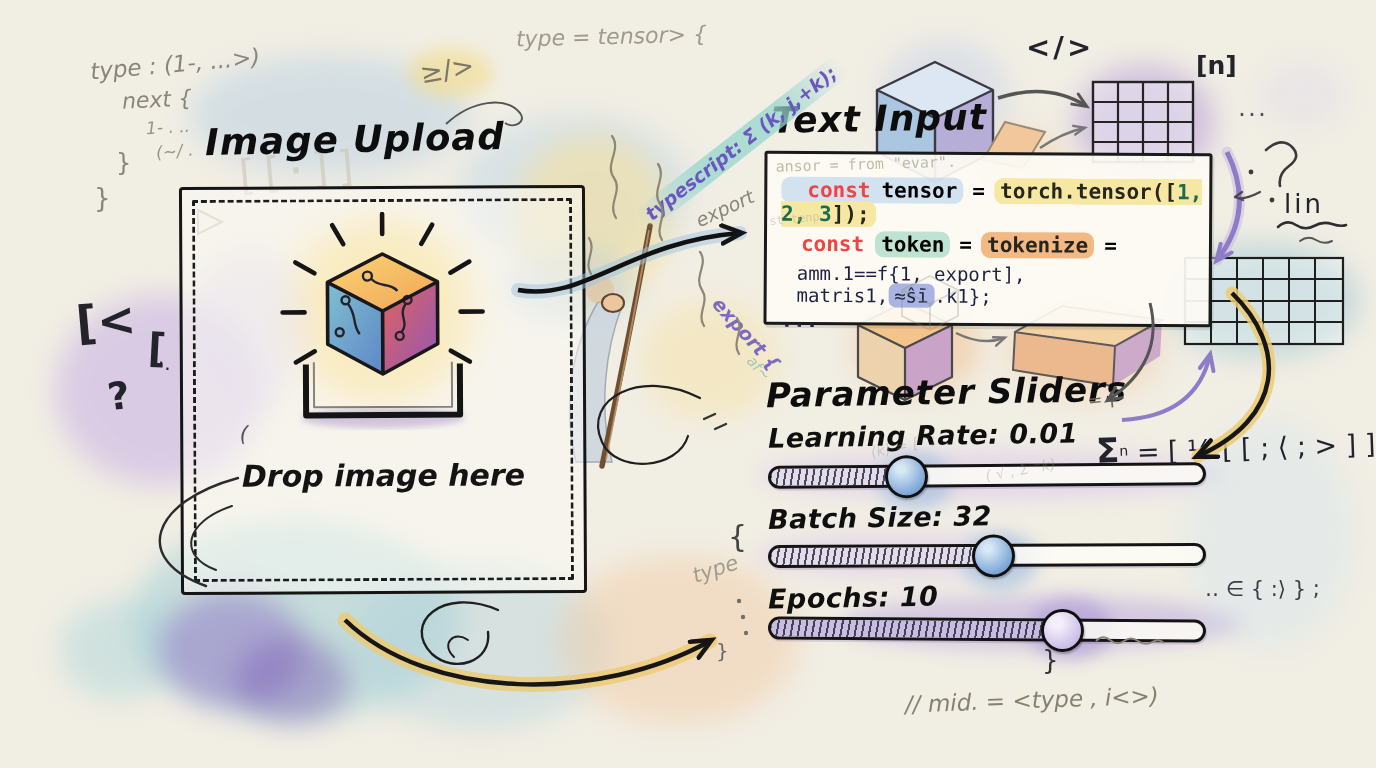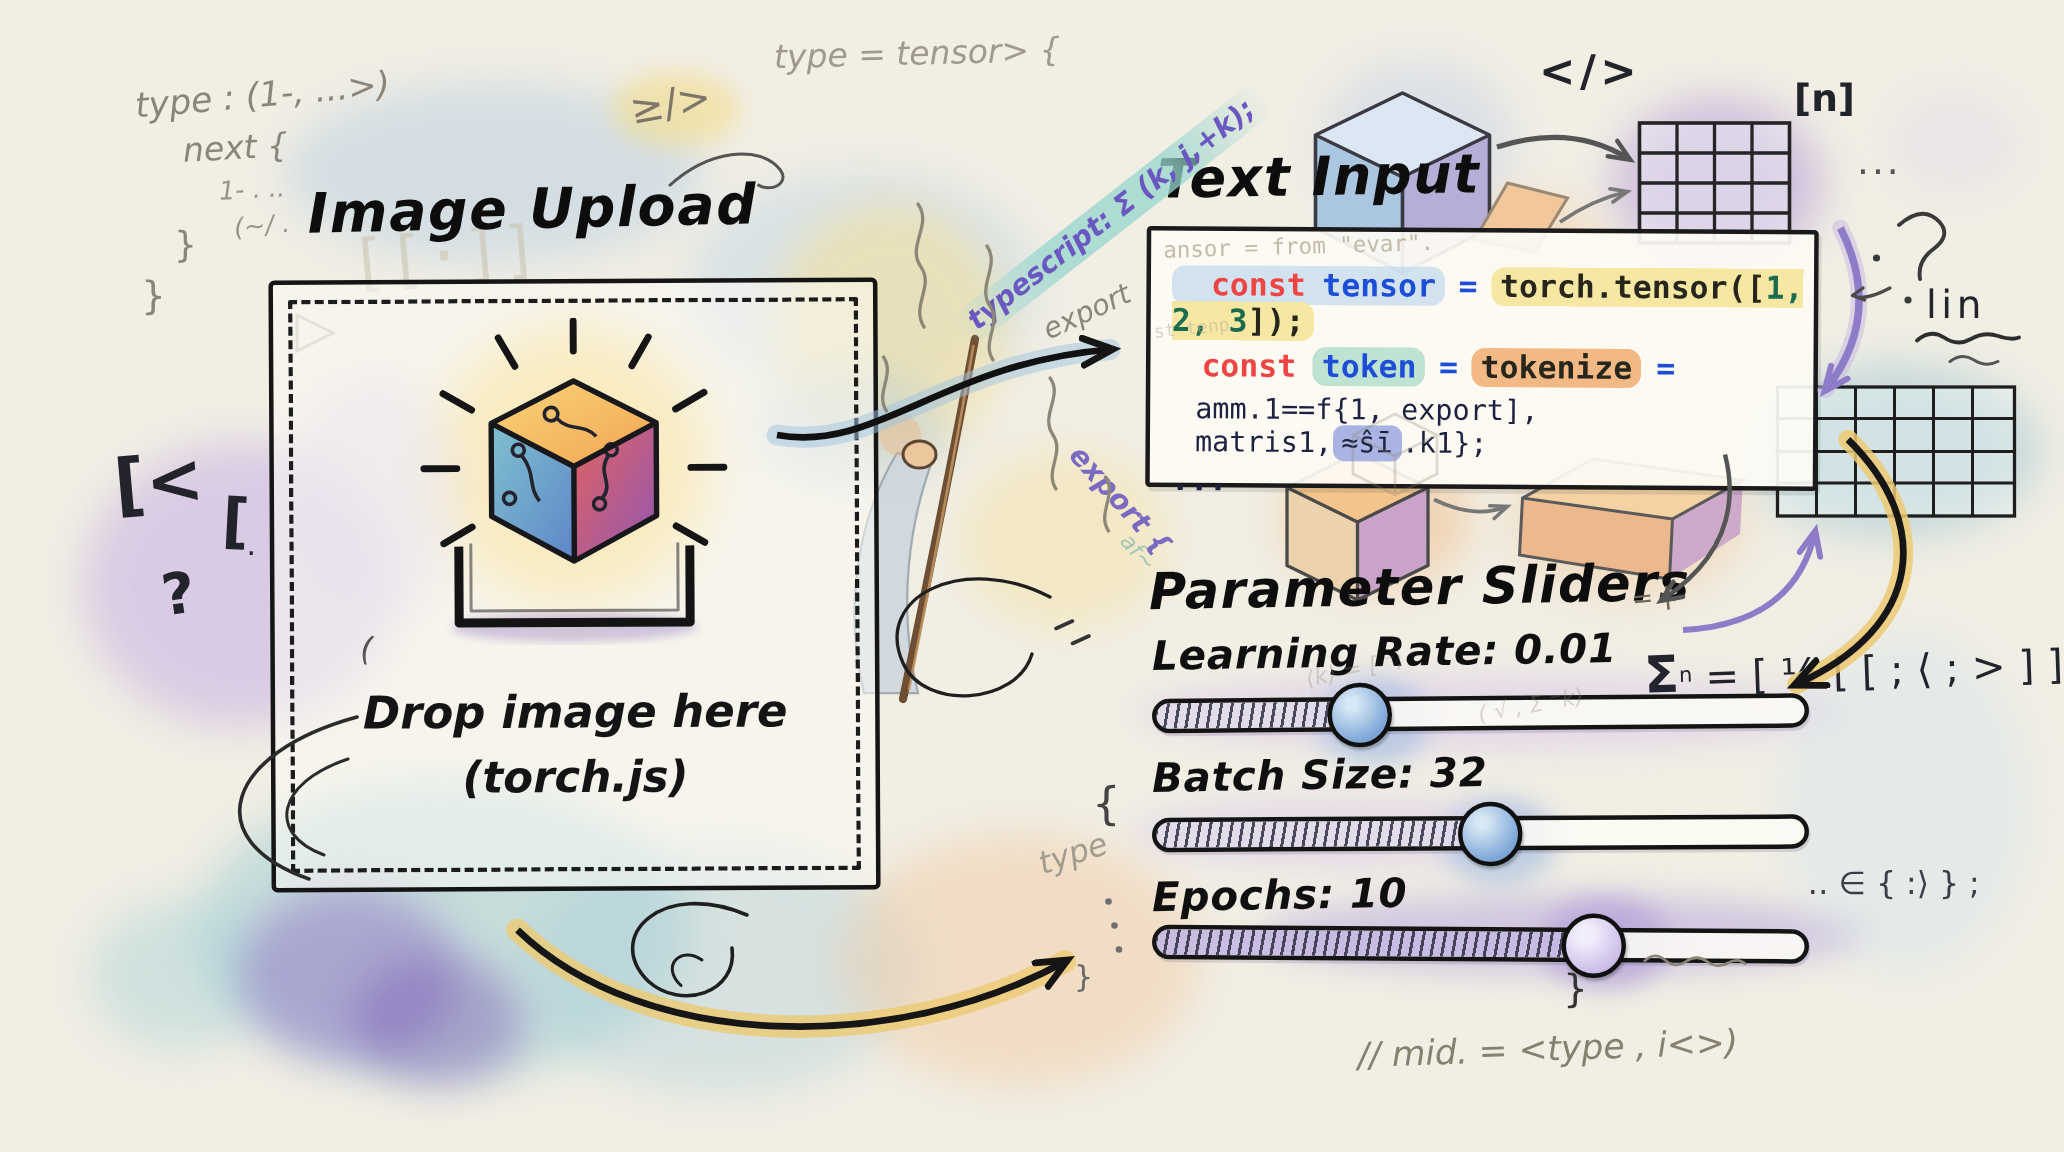--- a/index.html
+++ b/index.html
@@ -19,21 +19,21 @@
   .drop-t{font-style:italic;font-weight:700;font-size:30px;color:#141414;margin-top:6px;}
   .drop-s{font-style:italic;font-weight:700;font-size:29px;color:#141414;margin-top:8px;}
   
   .code-box{position:absolute;left:764px;top:152px;width:442px;height:168px;border:3px solid #1a1a1a;
     border-radius:3px;background:rgba(253,251,244,.93);transform:rotate(.35deg);z-index:3;
     box-shadow:2px 3px 0 rgba(40,40,40,.12);}
   .mono{font-family:"DejaVu Sans Mono",monospace;}
   .code-line{margin:6px 0 0 14px;font:700 21px "DejaVu Sans Mono",monospace;color:#1c2340;}
   .code-line.l1{margin-top:24px;} .code-line.l3{font-size:19px;font-weight:500;margin-left:30px;}
   .code-line.l4{font-weight:700;margin-top:2px;}
-  .kw{color:#ef4444;margin-left:20px;} .id{color:#1d4ed8;} .fn{color:#26261c;} .num{color:#1b6b4f;}
+  .kw{color:#ef4444;margin-left:20px;} .id{color:#000000;} .fn{color:#26261c;} .num{color:#1b6b4f;}
   .hl{padding:1px 6px;border-radius:9px;}
   .hl-blue{background:rgba(176,205,235,.55);}
   .hl-yellow{background:#f6e8a2;}
   .hl-teal{background:#bfe3d2;}
   .hl-orange{background:#f2b985;}
   .hl-purple{background:#aab4e2;border-radius:7px;}
   .ghost-top{position:absolute;top:1px;left:8px;font-size:15px;color:#b8b09c;opacity:.85;transform:rotate(-2deg);}
   .ghost-left{position:absolute;top:58px;left:2px;font-size:12px;color:#b8b09c;opacity:.5;transform:rotate(-6deg);}
   
   .slider-label{position:absolute;font-style:italic;font-weight:700;font-size:27px;color:#0f0f0f;
@@ -176,21 +176,20 @@
               <path d="M158,92 C150,104 162,110 154,120"></path>
           </g>
           <path d="M135,42 L190,70 L190,132 L135,162 L80,132 L80,70 Z M80,70 L135,99 L190,70 M135,99 L135,162" fill="none" stroke="#17171c" stroke-width="3.6" stroke-linejoin="round"></path>
         </g>
         <g fill="none" stroke-linejoin="round">
           <path d="M58,152 L58,203 L212,203 L212,152" stroke="#141414" stroke-width="6"></path>
           <path d="M66,150 L66,195 L204,195 L204,150" stroke="#3a3a3a" stroke-width="2" opacity=".6"></path>
         </g>
       </svg>
       <div class="drop-t">Drop image here</div>
-      <div class="drop-s">(torch.js)</div>
     </div>
   </div>
 
   <div class="h1" style="left:772px;top:98px;font-size:36px;transform:rotate(-1deg);">Text Input</div>
 
   <div class="code-box">
     <div class="ghost-top mono">ansor = from "evar".</div>
     <div class="ghost-left mono">st tenp</div>
     <div class="code-line l1"><span class="hl hl-blue"><span class="kw">const</span><span style="display:inline-block;width:11px;"></span><span class="id">tensor</span></span><span style="display:inline-block;width:9px;"></span><span class="id">=</span><span style="display:inline-block;width:9px;"></span><span class="hl hl-yellow"><span class="fn">torch.tensor([</span><span class="num">1, 2, 3</span><span class="fn">]);</span></span></div>
     <div class="code-line l2"><span class="kw">const</span><span style="display:inline-block;width:11px;"></span><span class="hl hl-teal id">token</span><span style="display:inline-block;width:9px;"></span><span class="id">=</span><span style="display:inline-block;width:9px;"></span><span class="hl hl-orange fn">tokenize</span><span style="display:inline-block;width:10px;"></span><span class="id">=</span></div>

